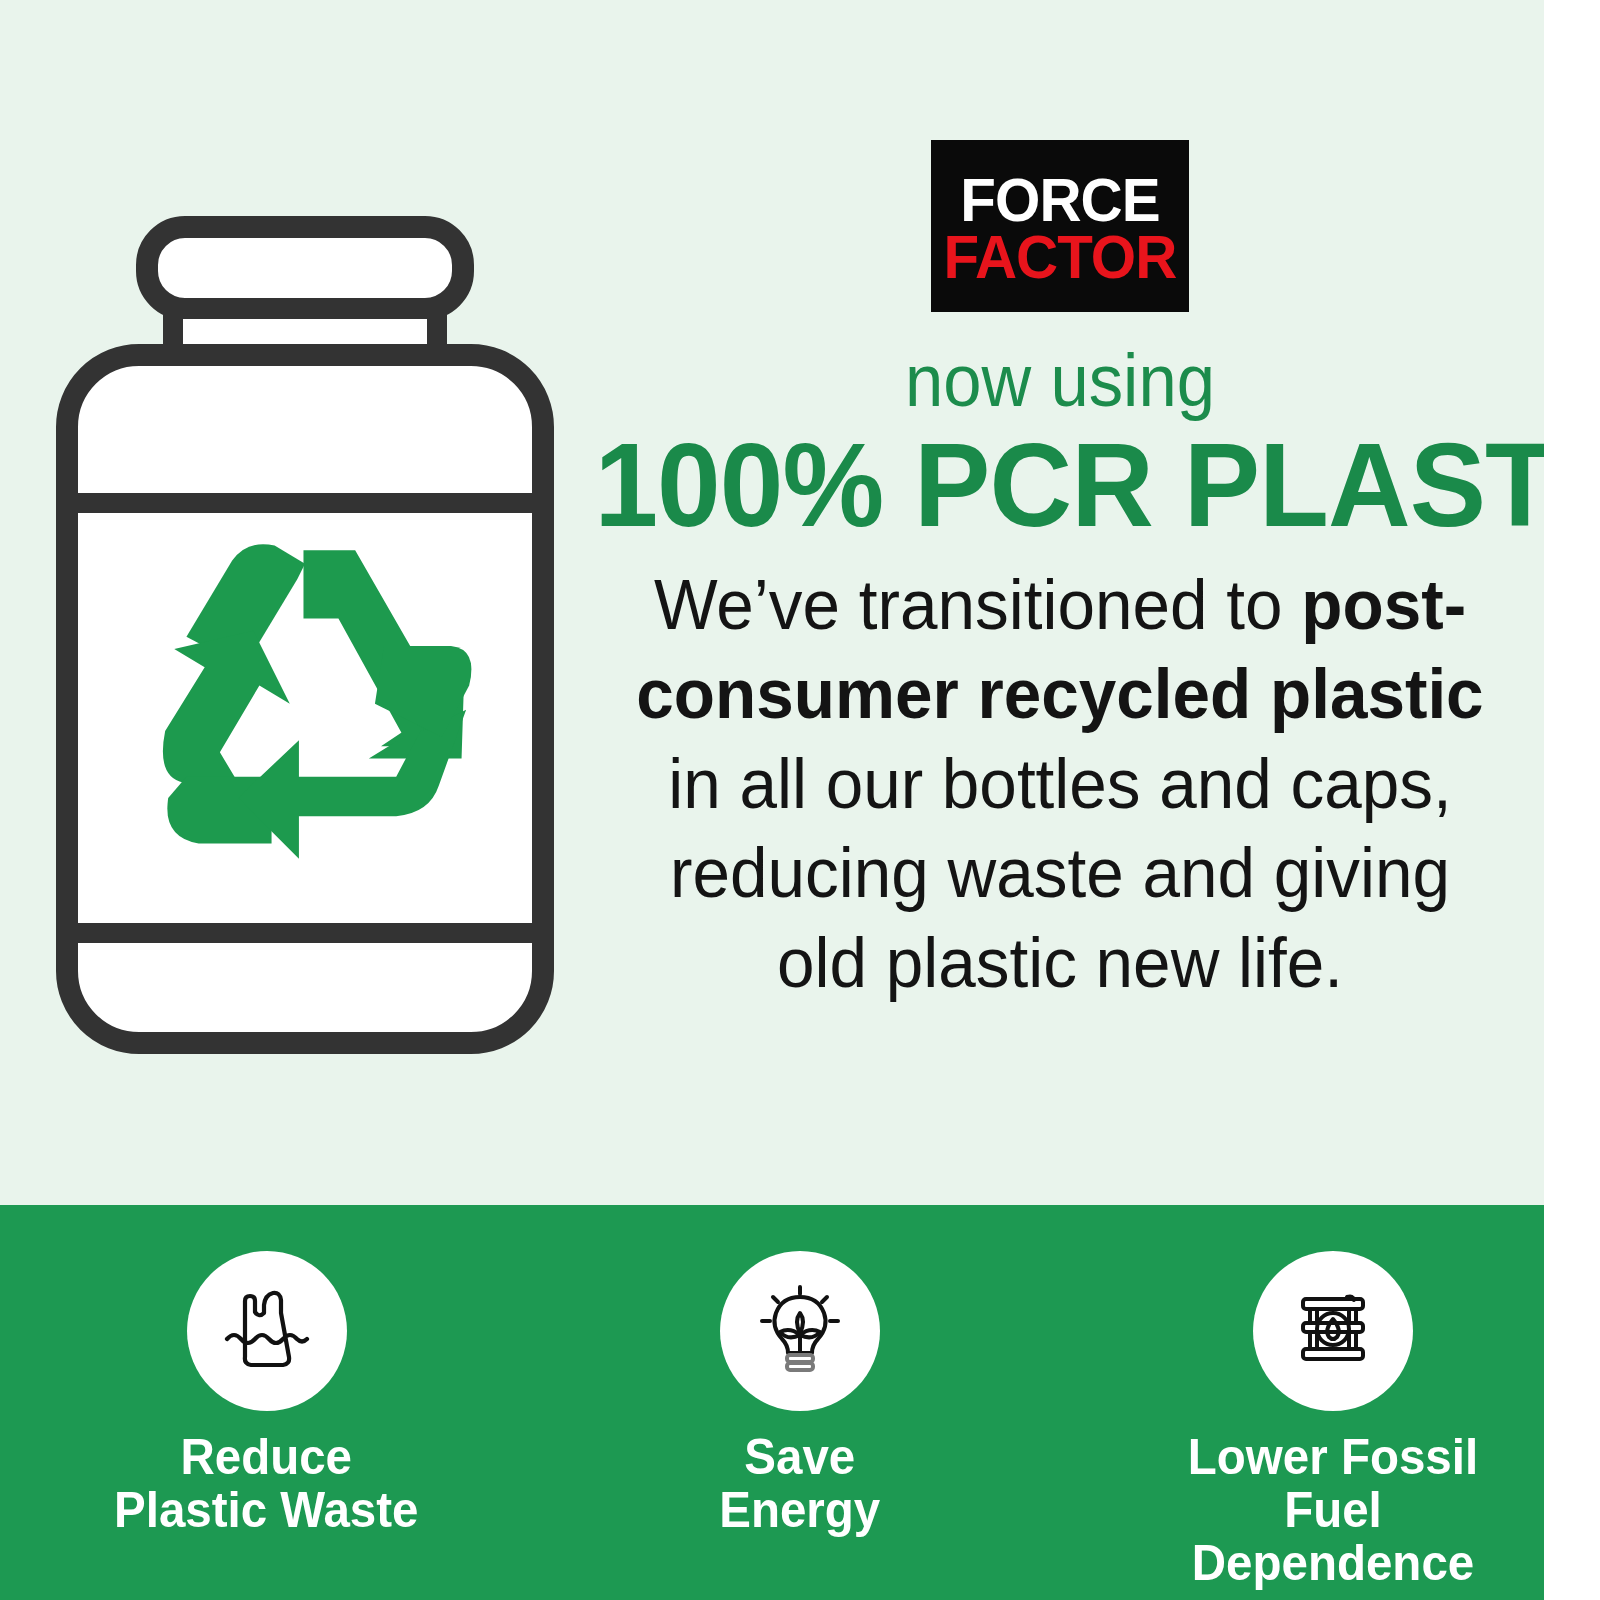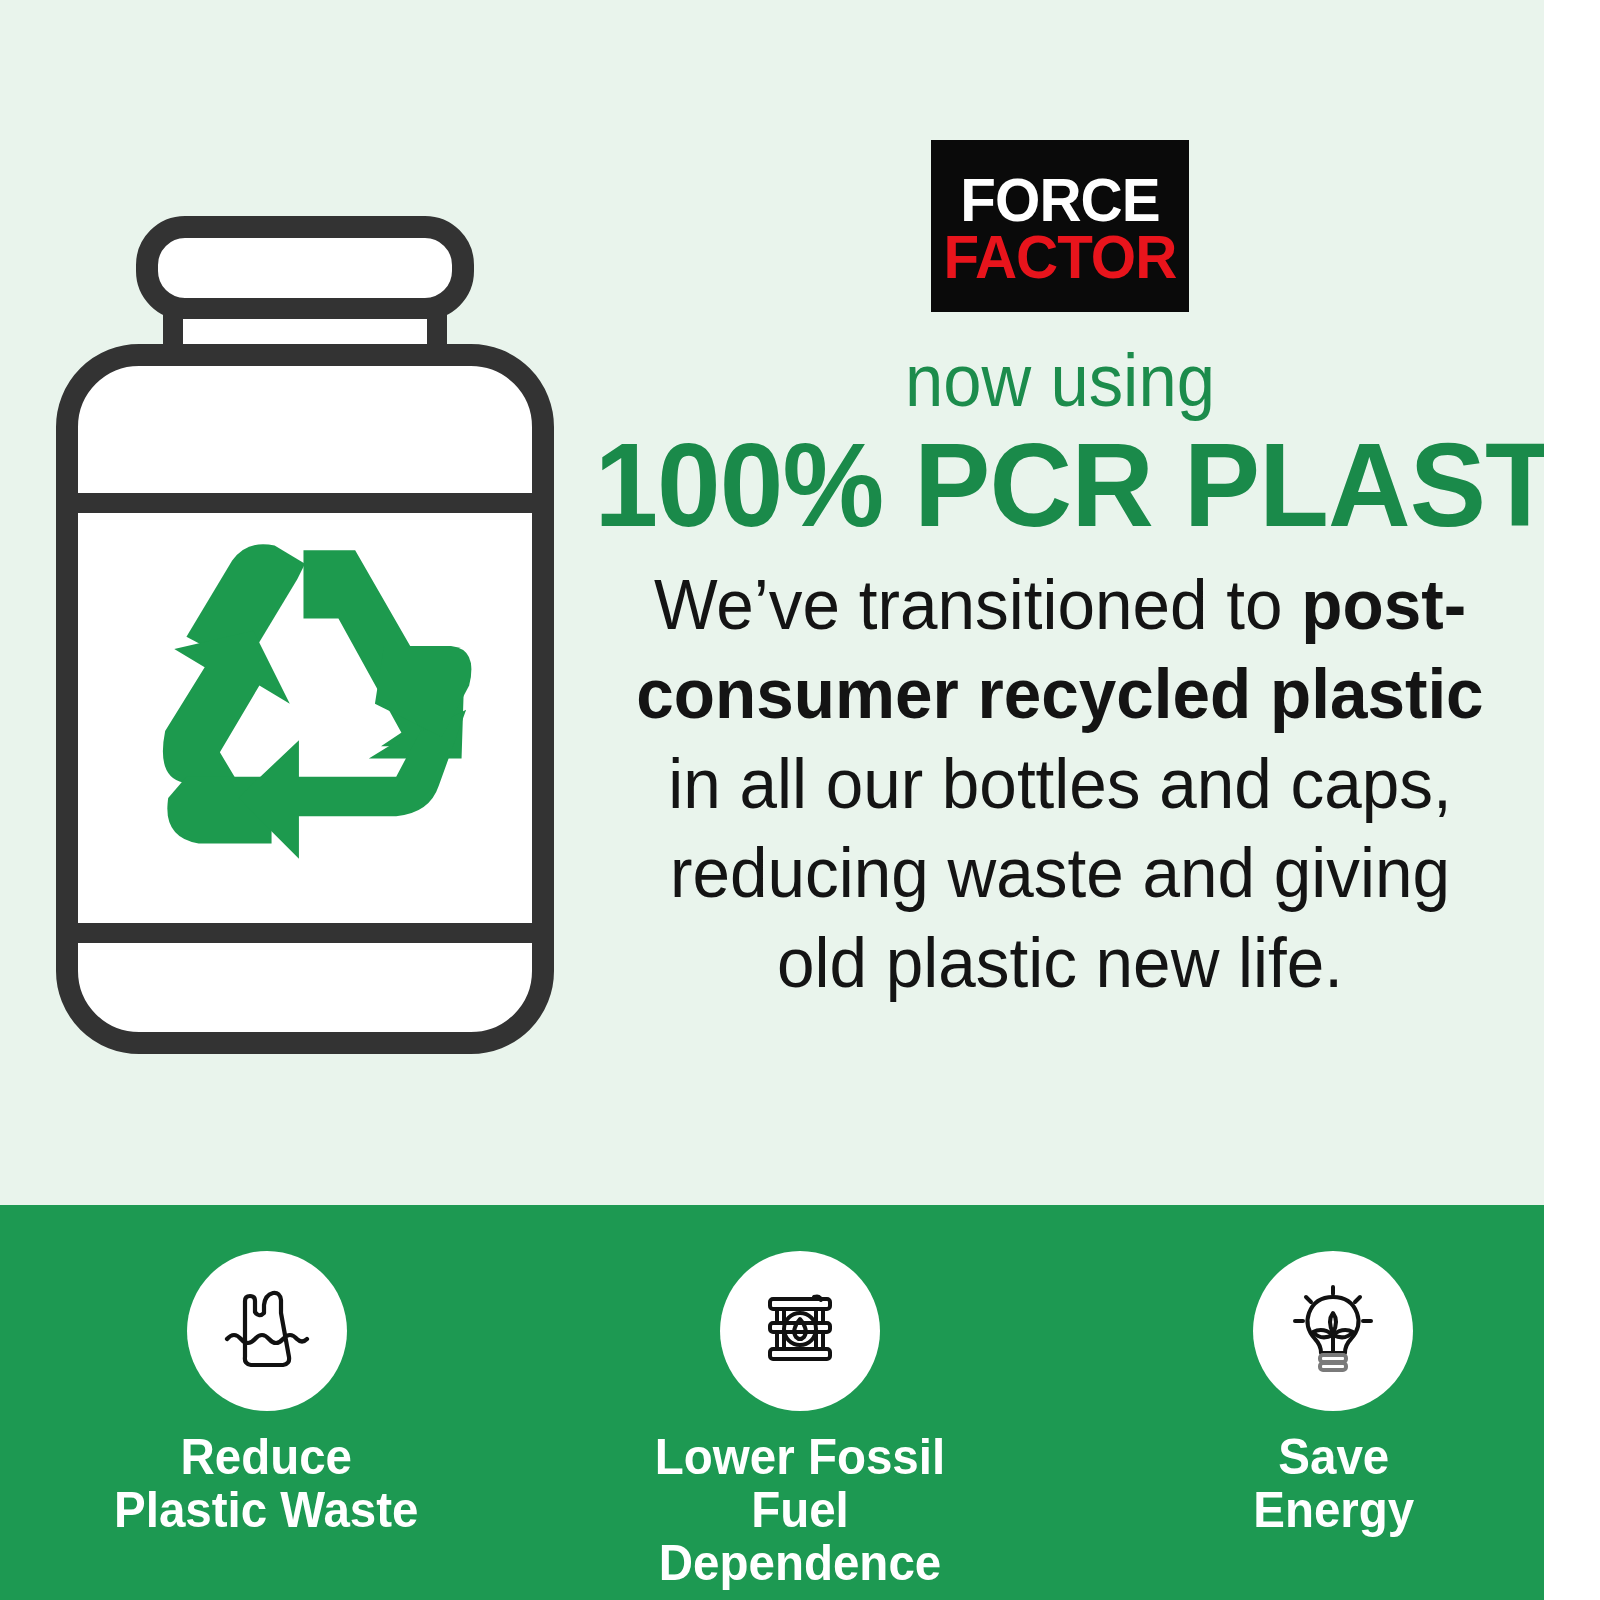--- a/index.html
+++ b/index.html
@@ -210,20 +210,45 @@
           <g fill="none" stroke="#111111" stroke-width="4.2" stroke-linecap="round" stroke-linejoin="round">
             <path d="M32 34 L32 24 Q32 19 37 19 Q42 19 42 24 L42 35 Q46 41 51 36 L51 28 Q52 18 60 16 Q67 15 68 23 L68 36 L76 80 Q77 87 70 88 L38 88 Q31 87 32 80 Z"></path>
             <path d="M14 62 Q21 54 28 62 Q35 70 42 62 Q49 54 56 62 Q63 70 70 62 Q77 54 84 62 Q89 67 94 62"></path>
           </g>
         </svg>
       </div>
       <div class="benefit-label">Reduce
 Plastic Waste</div>
     </div>
 
+
+    <div class="benefit">
+      <div class="benefit-icon-circle">
+        <svg width="108" height="108" viewBox="0 0 108 108">
+          <g fill="none" stroke="#111111" stroke-width="4" stroke-linecap="round" stroke-linejoin="round">
+            <path d="M54 20 Q72 20 78 36 Q83 50 72 62 Q66 68 66 76 L42 76 Q42 68 36 62 Q25 50 30 36 Q36 20 54 20 Z"></path>
+            <path d="M54 76 L54 56"></path>
+            <path d="M54 56 Q48 44 54 36 Q60 44 54 56 Z"></path>
+            <path d="M54 58 Q44 50 34 55 Q42 64 54 58 Z"></path>
+            <path d="M54 58 Q64 50 74 55 Q66 64 54 58 Z"></path>
+            <path d="M54 10 L54 17"></path>
+            <path d="M27 20 L32 25"></path>
+            <path d="M81 20 L76 25"></path>
+            <path d="M16 44 L24 44"></path>
+            <path d="M92 44 L84 44"></path>
+          </g>
+          <g fill="none" stroke="#7a7a7a" stroke-width="4" stroke-linecap="round" stroke-linejoin="round">
+            <rect x="41" y="78" width="26" height="7" rx="3"></rect>
+            <rect x="41" y="86" width="26" height="7" rx="3"></rect>
+          </g>
+        </svg>
+      </div>
+      <div class="benefit-label">Save
+Energy</div>
+    </div>
 
     <div class="benefit">
       <div class="benefit-icon-circle">
         <svg width="108" height="108" viewBox="0 0 108 108">
           <g fill="none" stroke="#111111" stroke-width="4" stroke-linecap="round" stroke-linejoin="round">
             <path d="M68 20 Q74 18 75 23"></path>
             <rect x="24" y="22" width="60" height="10" rx="3"></rect>
             <rect x="24" y="46" width="60" height="9" rx="3"></rect>
             <rect x="24" y="72" width="60" height="10" rx="3"></rect>
             <path d="M31 32 L31 46 M31 55 L31 72"></path>
@@ -232,39 +257,14 @@
             <path d="M70 32 L70 46 M70 55 L70 72"></path>
             <circle cx="54" cy="52" r="16"></circle>
             <path d="M54 42 Q63 53 58 60 Q54 64 50 60 Q45 53 54 42 Z"></path>
           </g>
         </svg>
       </div>
       <div class="benefit-label">Lower Fossil Fuel
 Dependence</div>
     </div>
 
-    <div class="benefit">
-      <div class="benefit-icon-circle">
-        <svg width="108" height="108" viewBox="0 0 108 108">
-          <g fill="none" stroke="#111111" stroke-width="4" stroke-linecap="round" stroke-linejoin="round">
-            <path d="M54 20 Q72 20 78 36 Q83 50 72 62 Q66 68 66 76 L42 76 Q42 68 36 62 Q25 50 30 36 Q36 20 54 20 Z"></path>
-            <path d="M54 76 L54 56"></path>
-            <path d="M54 56 Q48 44 54 36 Q60 44 54 56 Z"></path>
-            <path d="M54 58 Q44 50 34 55 Q42 64 54 58 Z"></path>
-            <path d="M54 58 Q64 50 74 55 Q66 64 54 58 Z"></path>
-            <path d="M54 10 L54 17"></path>
-            <path d="M27 20 L32 25"></path>
-            <path d="M81 20 L76 25"></path>
-            <path d="M16 44 L24 44"></path>
-            <path d="M92 44 L84 44"></path>
-          </g>
-          <g fill="none" stroke="#7a7a7a" stroke-width="4" stroke-linecap="round" stroke-linejoin="round">
-            <rect x="41" y="78" width="26" height="7" rx="3"></rect>
-            <rect x="41" y="86" width="26" height="7" rx="3"></rect>
-          </g>
-        </svg>
-      </div>
-      <div class="benefit-label">Save
-Energy</div>
-    </div>
-
   </div>
 </div>
 
 </body></html>

